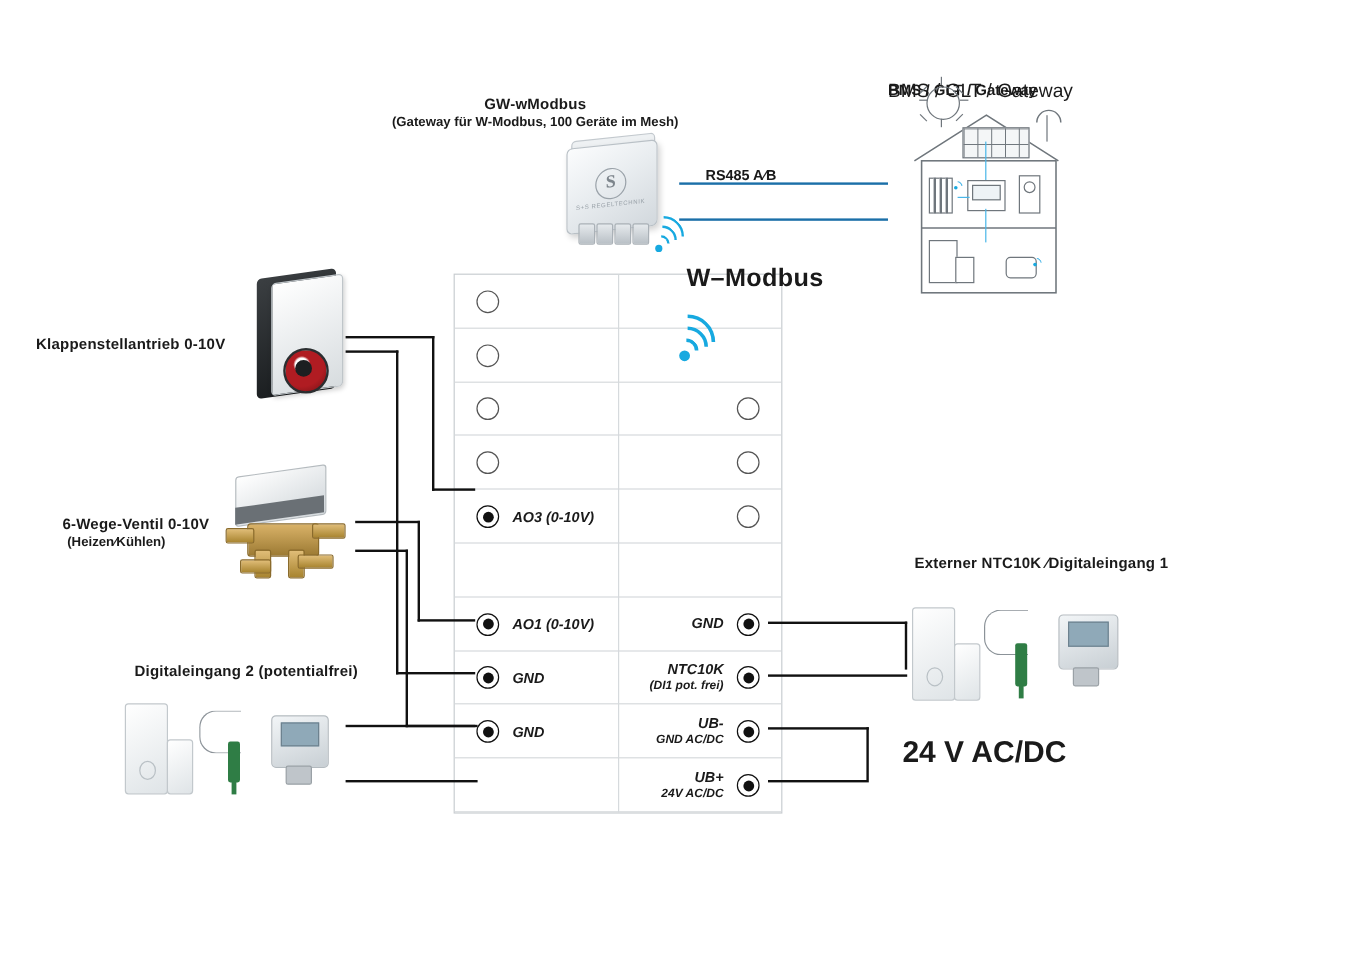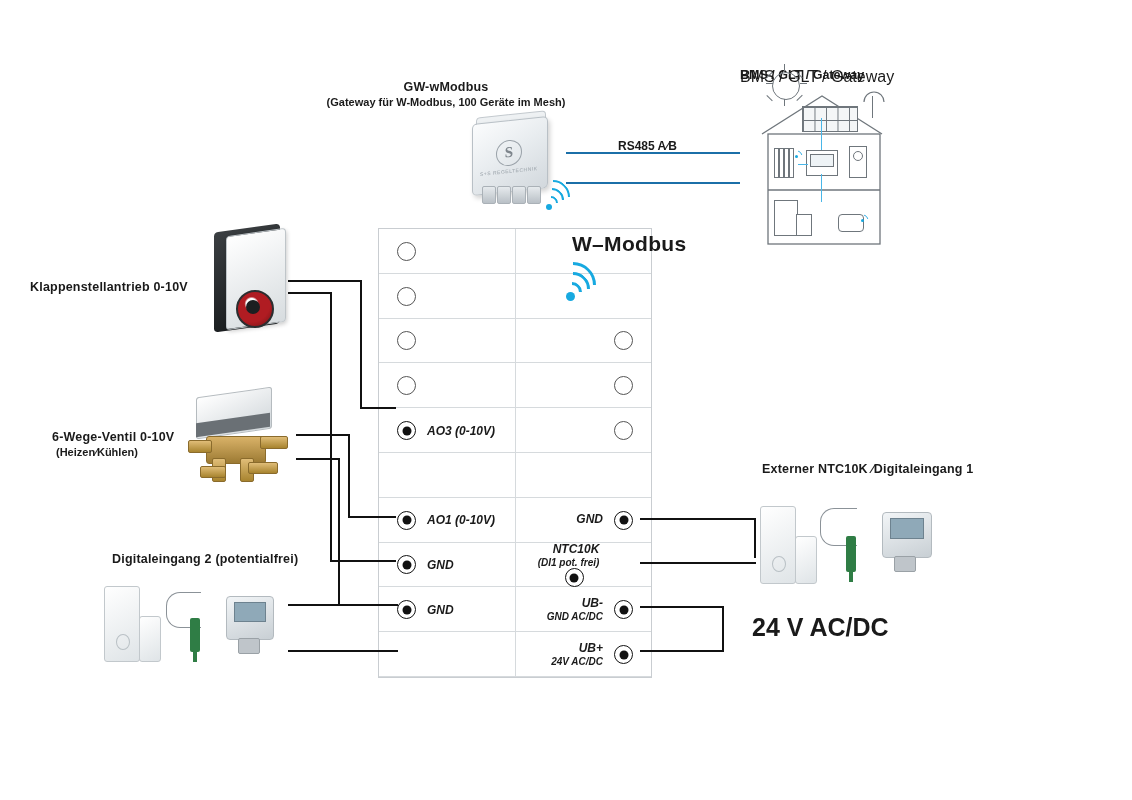--- a/index.html
+++ b/index.html
@@ -80,21 +80,21 @@
 
   
   .mag-big{position:absolute;background:linear-gradient(150deg,#ffffff,#dfe4e7);border:1px solid #c2c8cc;border-radius:3px;}
   .mag-small{position:absolute;background:linear-gradient(150deg,#ffffff,#dfe4e7);border:1px solid #c2c8cc;border-radius:3px;}
   .probe-body{position:absolute;background:linear-gradient(160deg,#f2f5f7,#c8cfd4);border:1px solid #b3babf;border-radius:4px;}
   .probe-screen{position:absolute;background:#8fa9b8;border:1px solid #6d828f;}
   .probe-green{position:absolute;background:#2f7d45;border-radius:2px;}
   .probe-cable{position:absolute;border:1.5px solid #8b9298;border-right:none;border-radius:14px 0 0 14px;}
   .probe-tip{position:absolute;background:#bfc5ca;border:1px solid #9aa1a6;border-radius:2px;}
 
-  #wmodbus-title{left:572px;top:220px;font-size:21px;font-weight:700;letter-spacing:.3px;margin-top:12px;}
+  #wmodbus-title{left:572px;top:220px;font-size:21px;font-weight:700;letter-spacing:.3px;}
   #volt-title{left:752px;top:613px;font-size:25px;font-weight:700;}
 </style>
 </head>
 <body>
 
 <div class="abs" id="terminal-block">
   <div class="tcol-div"></div>
 
   <div class="trow" style="top:0px;"></div>
   <div class="trow" style="top:44.8px;"></div>
@@ -146,21 +146,21 @@
   <div class="tcell right" style="top:134.4px;">
       <span class="dot"></span>
     </div>
   <div class="tcell right" style="top:179.2px;">
       <span class="dot"></span>
     </div>
   <div class="tcell right" style="top:268.8px;">
       <span class="tlabel r">GND</span>
       <span class="dot filled"></span>
     </div>
-  <div class="tcell right" style="top:313.6px;flex-direction:column;">
+  <div class="tcell right" style="top:313.6px;">
     <span class="tlabel r">
       <span>NTC10K</span>
       <span class="sub">(DI1 pot. frei)</span>
     </span>
       <span class="dot filled"></span>
     </div>
   <div class="tcell right" style="top:358.4px;">
     <span class="tlabel r">
       <span>UB-</span>
       <span class="sub">GND AC/DC</span>
@@ -198,21 +198,21 @@
 <div class="wire h" style="left:640px;top:518px;width:116px;"></div>
 <div class="wire v" style="left:754px;top:518px;height:40px;"></div>
 <div class="wire h" style="left:640px;top:562px;width:116px;"></div>
 
 <div class="wire h" style="left:640px;top:606px;width:84px;"></div>
 <div class="wire v" style="left:722px;top:606px;height:44px;"></div>
 <div class="wire h" style="left:640px;top:650px;width:84px;"></div>
 
 <div class="bluewire" style="left:566px;top:152px;width:174px;"></div>
 <div class="bluewire" style="left:566px;top:182px;width:174px;"></div>
-<div class="abs" style="left:618px;top:139px;font-size:12px;font-weight:700;">RS485 A∕B</div>
+<div class="abs" style="left:588px;top:139px;font-size:12px;font-weight:700;">RS485 A∕B</div>
 
 <div class="abs" style="left:316px;top:80px;width:260px;text-align:center;">
   <div class="lbl">GW-wModbus</div>
   <div class="lbl-sub">(Gateway für W-Modbus, 100 Geräte im Mesh)</div>
 </div>
 
 <div class="abs" id="gw-device">
   <div class="gw-top"></div>
   <div class="gw-body"></div>
   <div class="gw-logo">S</div>

